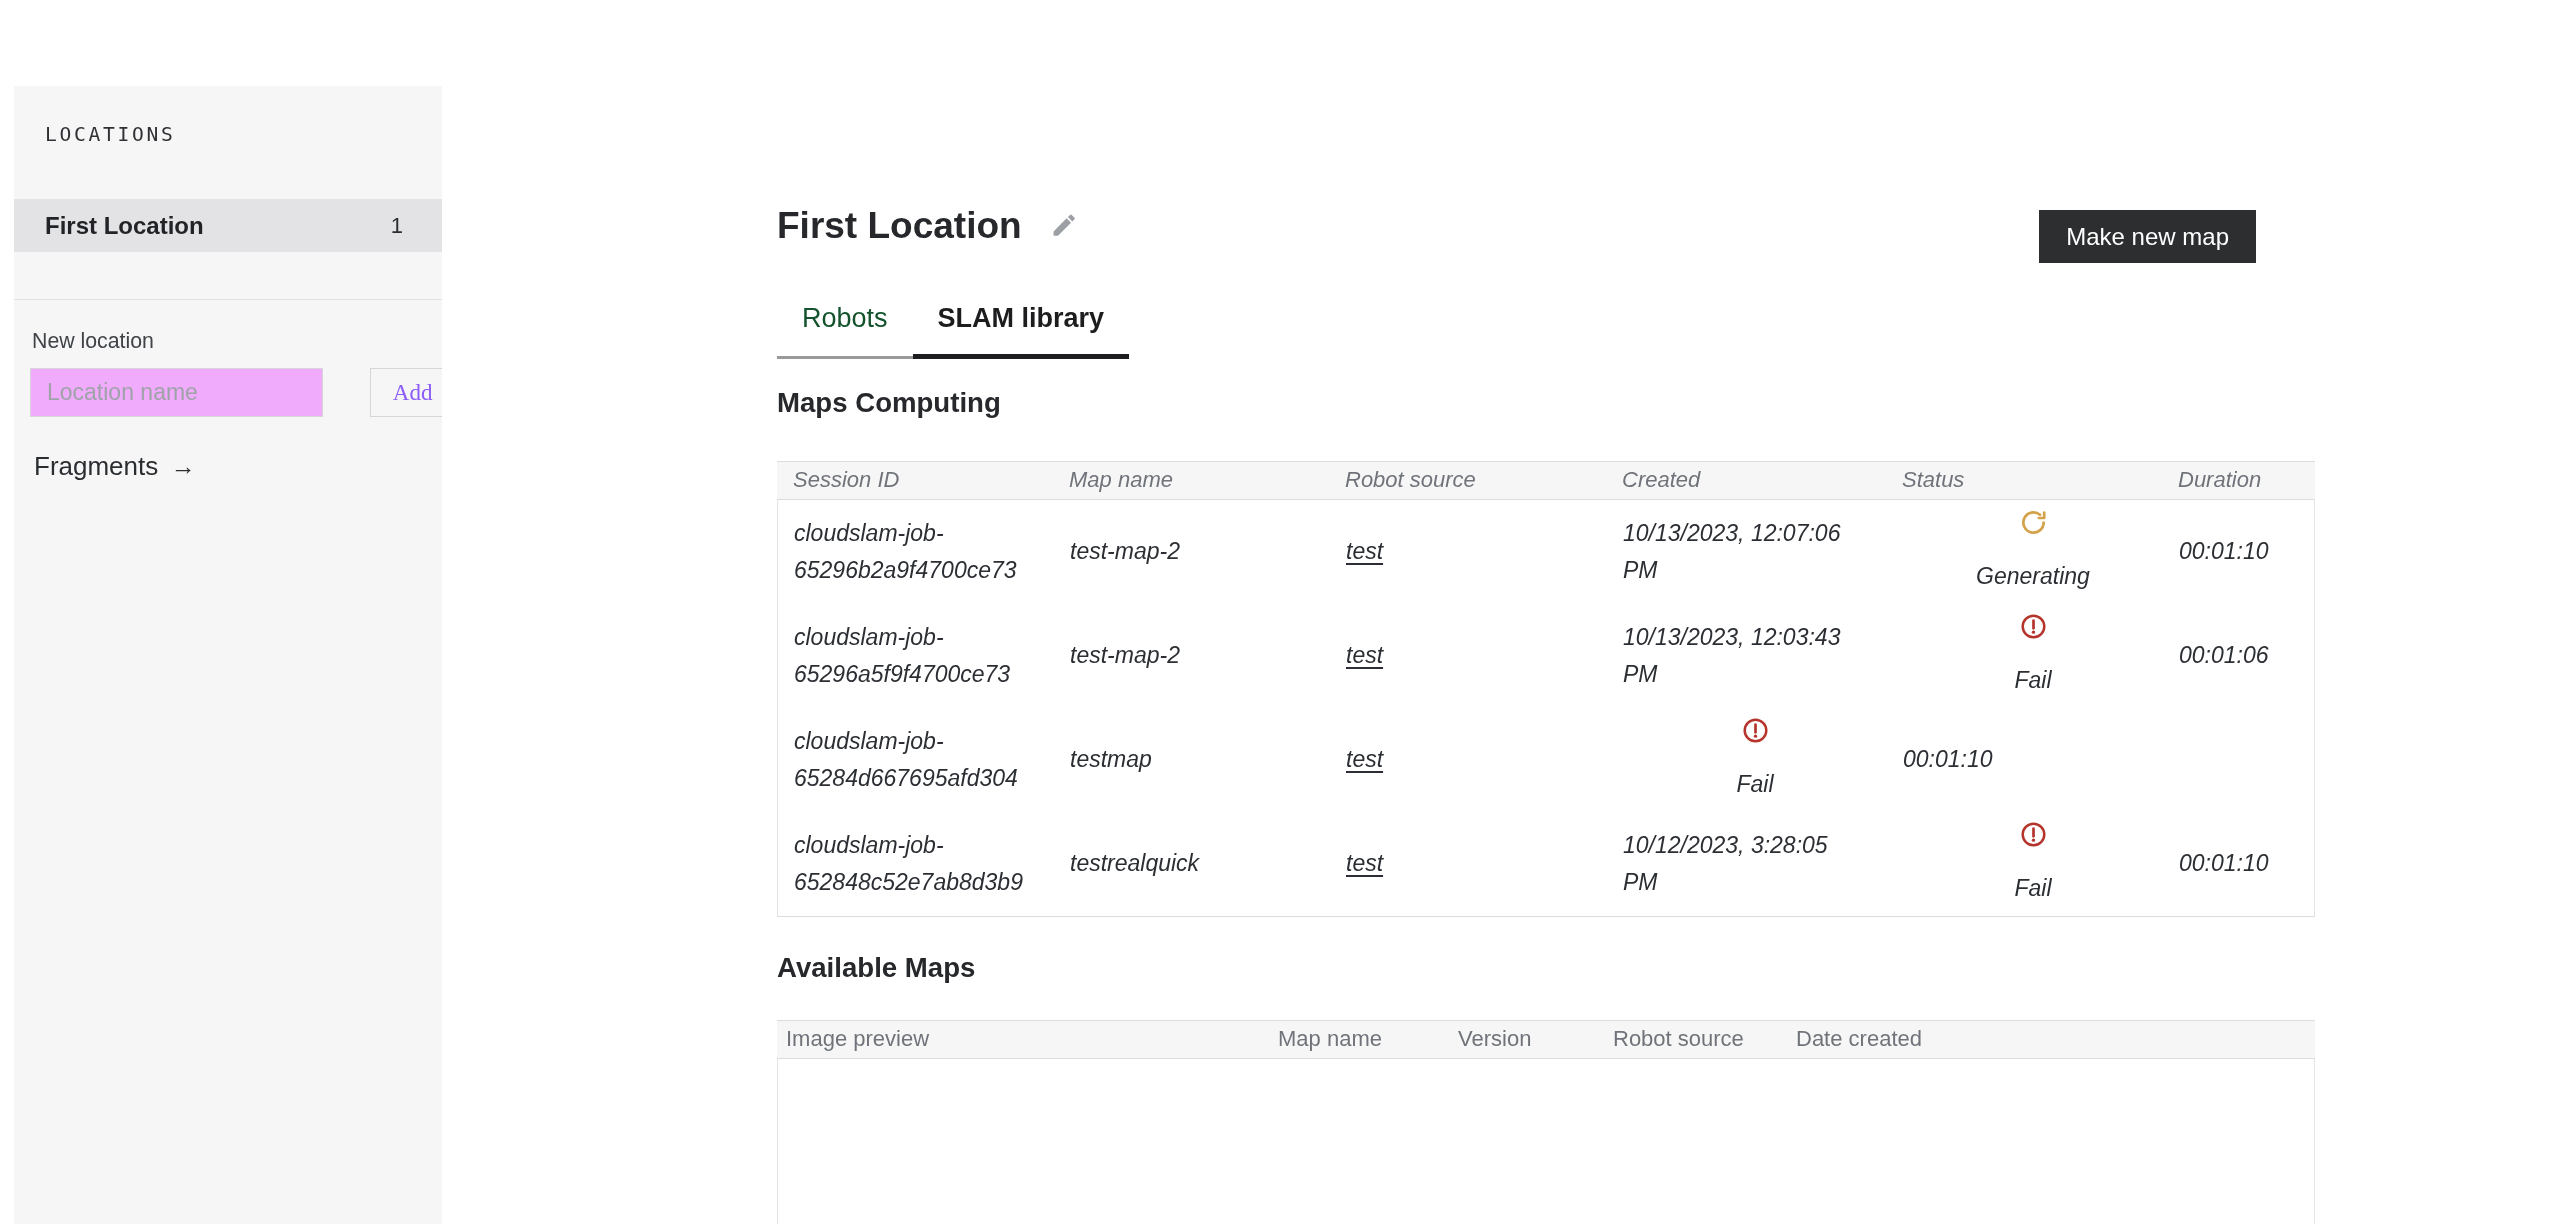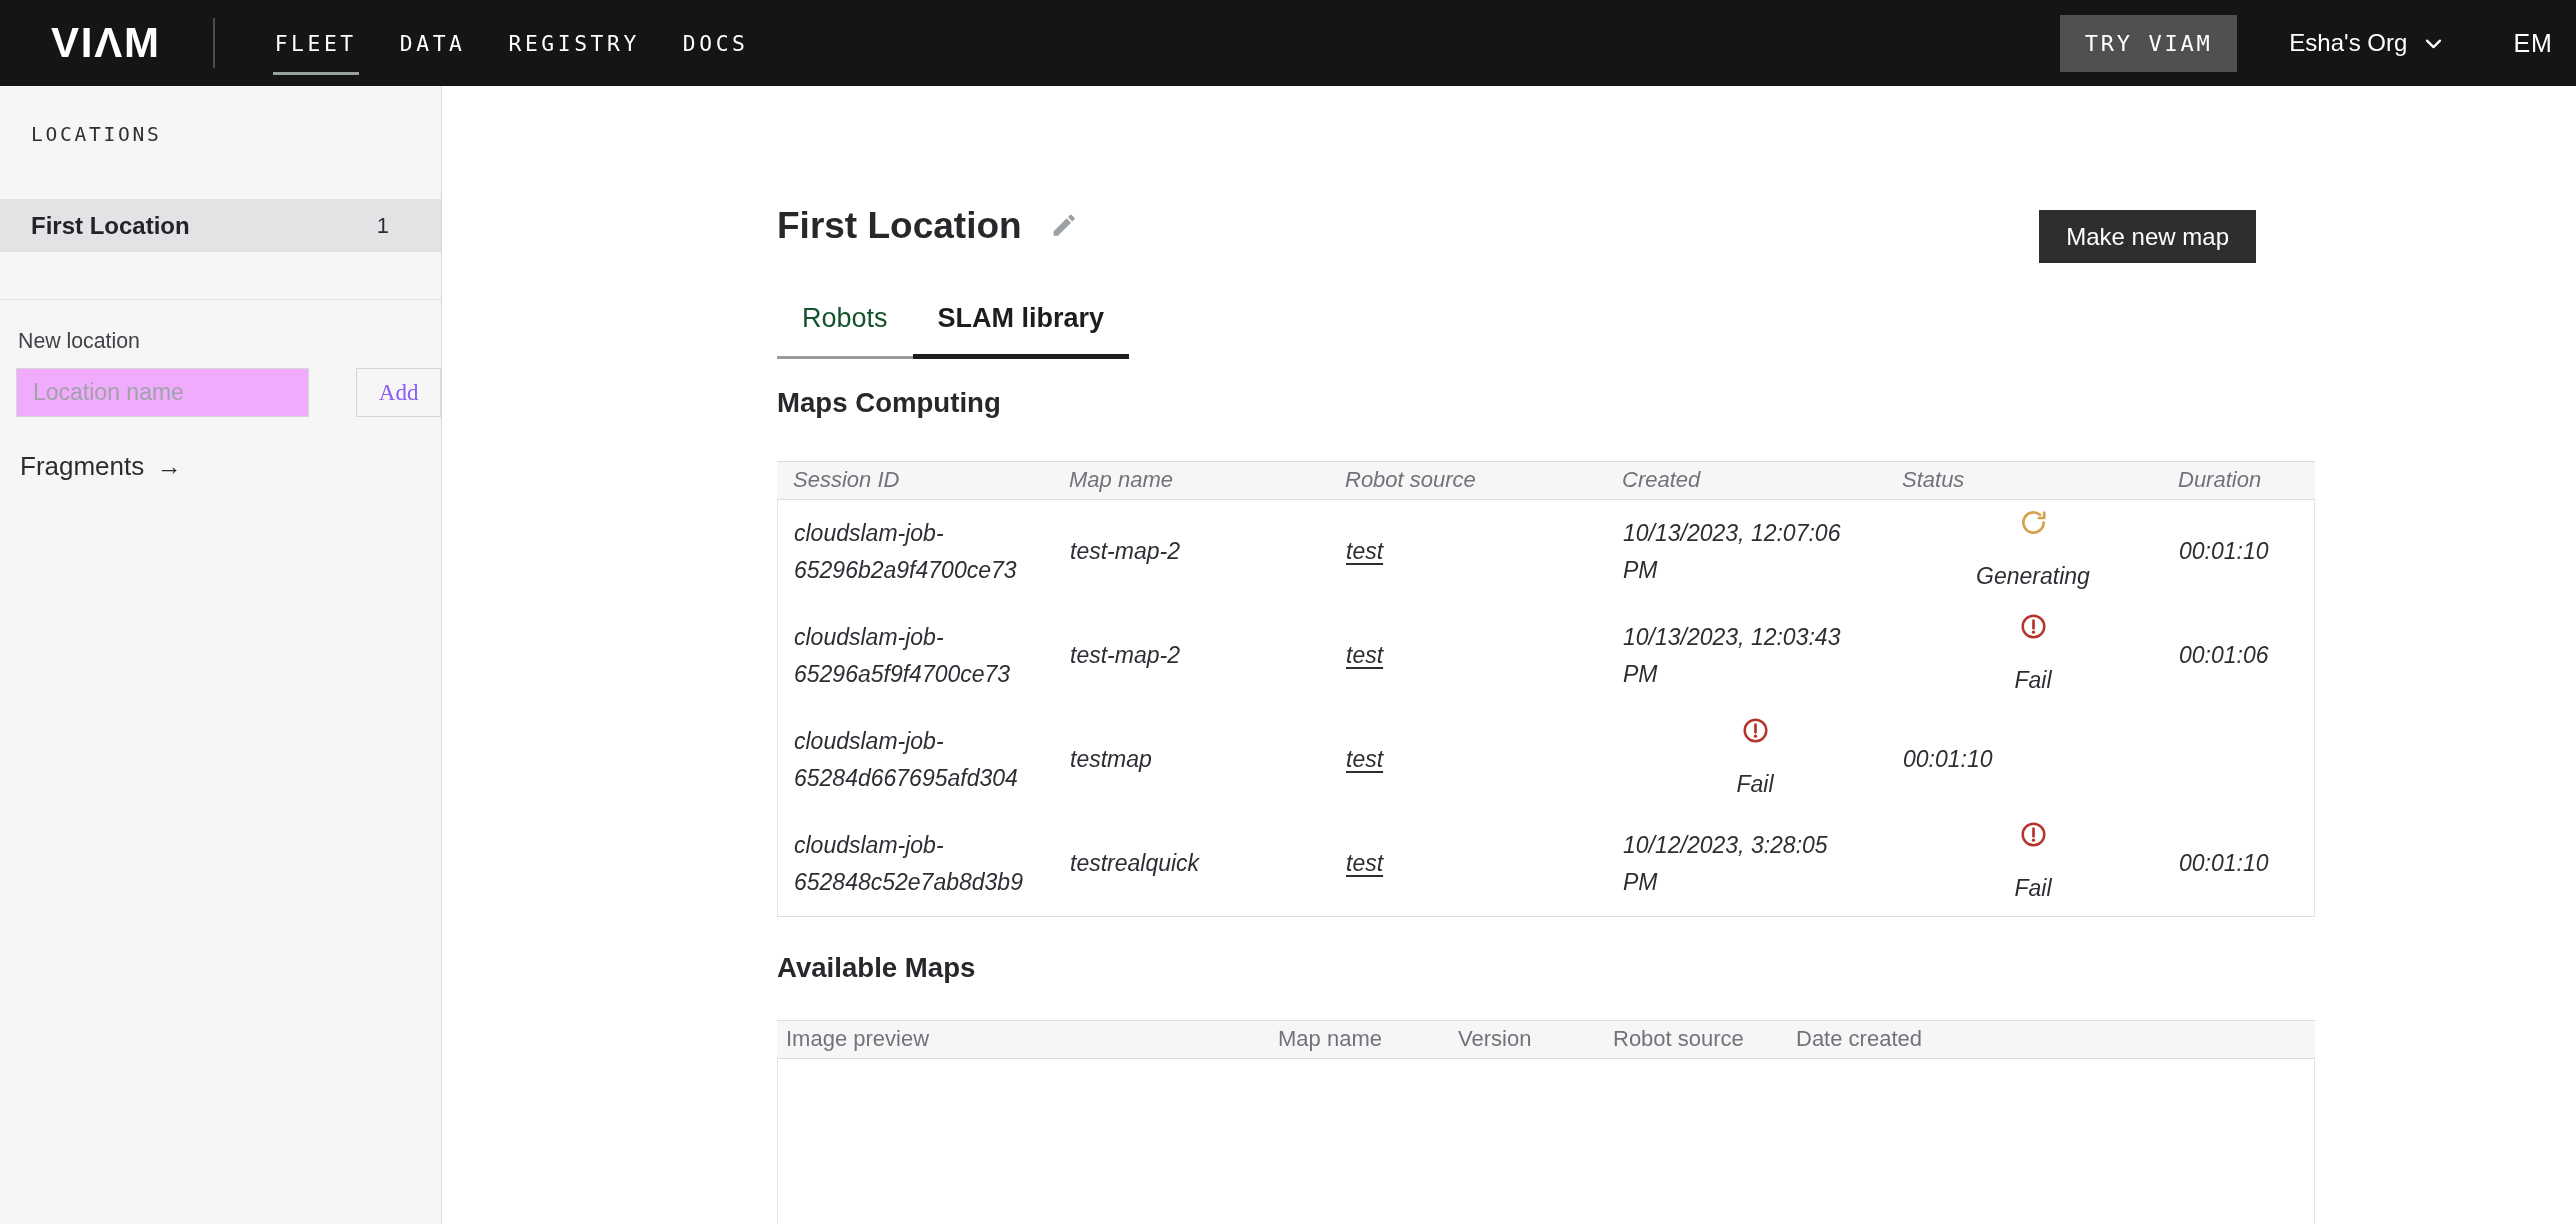--- a/index.html
+++ b/index.html
@@ -29,21 +29,21 @@
   .try-viam{
     background:#4e5052; border:none; color:#fff; height:57px; padding:0 25px;
     font-family:"DejaVu Sans Mono", monospace; font-size:22px; letter-spacing:2.7px; cursor:pointer;
   }
   .org-switcher{ display:flex; align-items:center; gap:14.2px; margin-left:52px; cursor:pointer; }
   .org-name{ color:#fff; font-size:24px; }
   .user-initials{ color:#fff; font-size:25px; letter-spacing:0.9px; margin-left:69px; margin-right:3.6px; cursor:pointer; }
 
   
   .sidebar{
-    position:absolute; top:86px; left:0; bottom:0; width:442px;
+    position:absolute; top:86px; left:14px; bottom:0; width:442px;
     background:#f6f6f7; border-right:0.9px solid #d8d8da;
   }
   .sidebar-heading{
     margin:37px 0 0 31px; font-size:19.6px; letter-spacing:2.7px; color:#2e3033;
   }
   .location-item{
     margin-top:53px; height:53px; background:#e3e3e6;
     display:flex; align-items:center; justify-content:space-between;
     padding:0 52px 0 31px; cursor:pointer;
   }
@@ -106,42 +106,20 @@
   .cell-created{ max-width:249px; }
   .robot-link{ color:#2b2e33; text-decoration:underline; text-underline-offset:4.4px; cursor:pointer; }
   .cell-status{ display:flex; align-items:center; gap:11.6px;flex-direction:column; }
   .status-icon{ flex:0 0 auto; display:block; }
 </style>
 </head>
 <body>
 
 <div class="app">
 
-  <header class="topnav">
-    <div class="logo">VIΛM</div>
-    <div class="nav-divider"></div>
-    <nav class="nav-links">
-      <a class="nav-link active mono">FLEET</a>
-      <a class="nav-link mono">DATA</a>
-      <a class="nav-link mono">REGISTRY</a>
-      <a class="nav-link mono">DOCS</a>
-    </nav>
-    <div class="nav-right">
-      <button class="try-viam">TRY VIAM</button>
-      <div class="org-switcher">
-        <span class="org-name">Esha's Org</span>
-        <span style="display:flex;">
-          <svg width="23" height="23" viewBox="0 0 16 16" fill="none" stroke="#fff" stroke-width="1.6" stroke-linecap="round" stroke-linejoin="round">
-              <path d="M3.5 6l4.5 4.5L12.5 6"></path>
-            </svg>
-        </span>
-      </div>
-      <div class="user-initials">EM</div>
-    </div>
-  </header>
 
   <aside class="sidebar">
     <div class="sidebar-heading mono">LOCATIONS</div>
     <div class="location-item">
       <span class="location-name">First Location</span>
       <span class="location-count">1</span>
     </div>
     <div class="sidebar-divider"></div>
     <div class="new-location-label">New location</div>
     <div class="new-location-row">

